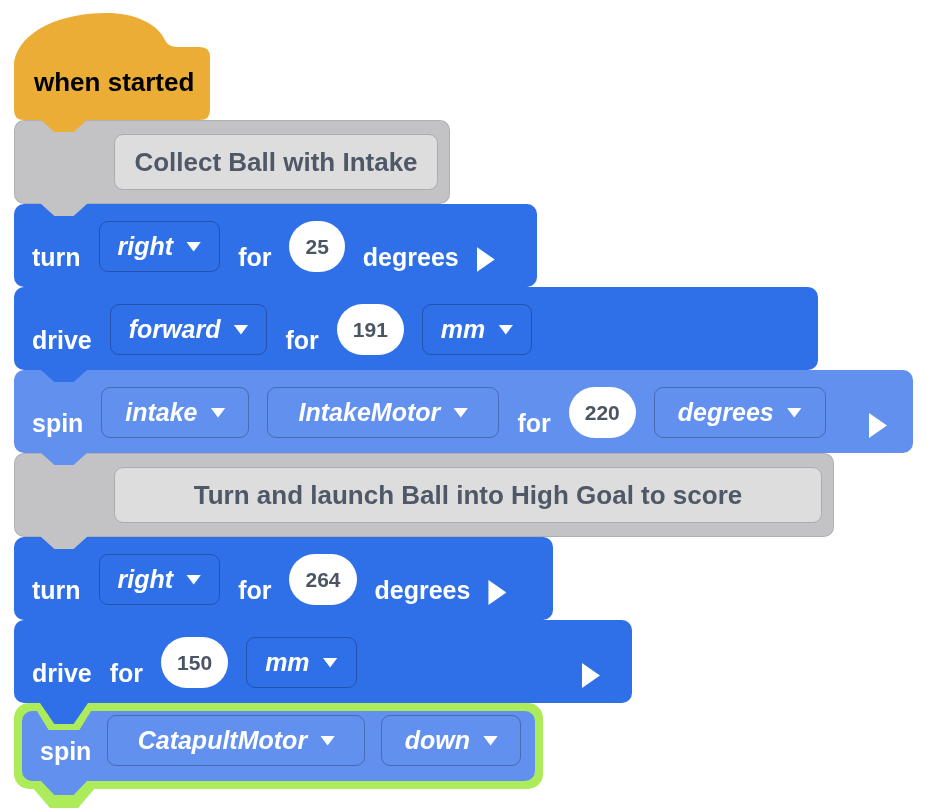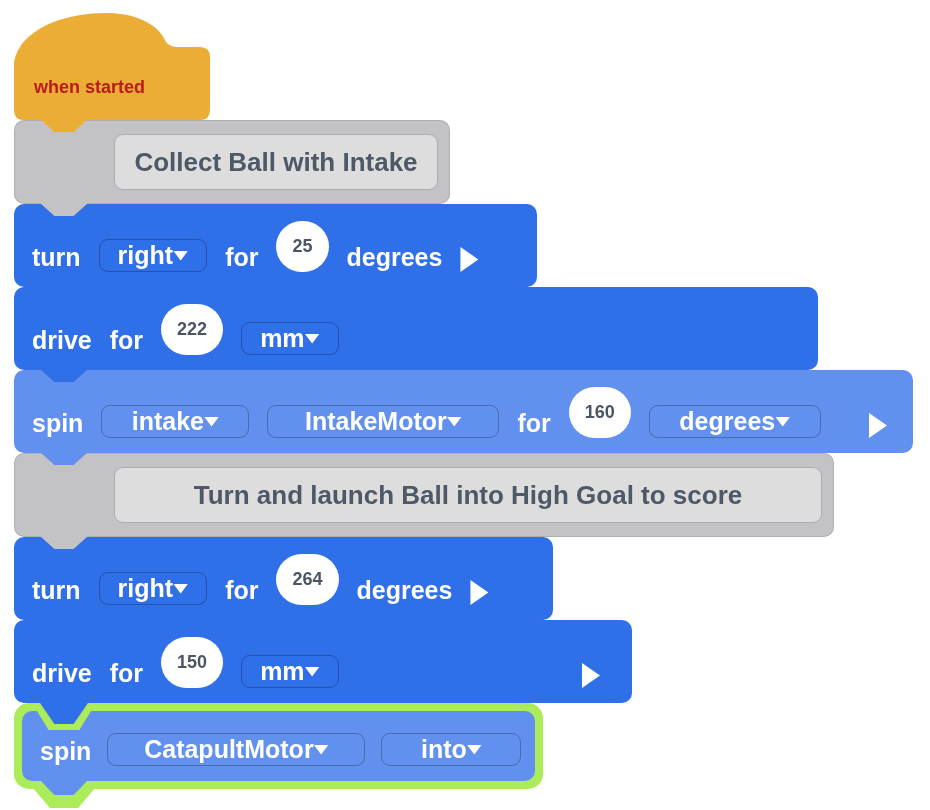--- a/index.html
+++ b/index.html
@@ -32,49 +32,49 @@
   .hat-wrap { width: 196px; height: 110px; --c: #EBAD35; }
   .hat-wrap::after {
     content: ""; position: absolute; left: 26px; bottom: -12px;
     width: 48px; height: 13px; background: var(--c);
     clip-path: polygon(0 0, 100% 0, 70% 100%, 30% 100%);
     filter: drop-shadow(0 1px 0.5px rgba(0,0,0,0.22));
   }
   .hat-svg { display: block; }
   .hat-label {
     position: absolute; left: 20px; bottom: 22px;
-    color: #b91c1c; font-size: 18px; font-weight: 700;
+    color: #000000; font-size: 26px; font-weight: 700;
   }
 
   
   .comment {
     height: 84px; padding-left: 100px; padding-right: 12px;
     border-radius: 10px; display: flex; align-items: center;
     background: var(--c); box-shadow: inset 0 0 0 1px rgba(0,0,0,0.10);
   }
   .comment-field {
     flex: 1; height: 56px; display: flex; align-items: center; justify-content: center;
     background: #DDDDDE; border: 1px solid #ACACB0; border-radius: 9px;
     color: #4E5866; font-size: 26px; font-weight: 700; white-space: nowrap;
   }
 
   
   .dd {
-    display: inline-flex; align-items: center; justify-content: center; 
-    height: 33px; padding: 0 18px;
+    display: inline-flex; align-items: center; justify-content: center; gap: 13px;
+    height: 51px; padding: 0 18px;
     border: 1.5px solid rgba(0,0,0,0.25); border-radius: 9px;
-    white-space: nowrap; cursor: pointer;
+    white-space: nowrap; cursor: pointer; font-style: italic;
   }
   .caret { width: 15px; height: 10px; background: #fff;
            clip-path: polygon(0 0, 100% 0, 50% 100%); }
   .oval {
     display: inline-flex; align-items: center; justify-content: center;
     height: 51px; min-width: 48px; padding: 0 16px;
     background: #fff; border-radius: 28px;
-    color: #4C5563; font-size: 18px; font-weight: 700;
+    color: #4C5563; font-size: 21px; font-weight: 700;
   }
   .arr-r { width: 18px; height: 25px; background: #fff;
            clip-path: polygon(0 0, 100% 50%, 0 100%); }
   .arr-l { width: 15px; height: 25px; background: #fff;
            clip-path: polygon(100% 0, 0 50%, 100% 100%); }
   .push-right { margin-left: auto; display: inline-flex; align-items: center; gap: 15px; }
   .label { white-space: nowrap; }
 
   
   .hl-wrap {
@@ -126,40 +126,44 @@
       <i class="caret"></i>
     </span>
     <span class="label">for</span>
     <span class="oval">25</span>
     <span class="label">degrees</span>
     <i class="arr-r"></i>
   </div>
 
   <div class="block blue" style="z-index:7; width:804px;">
     <span class="label">drive</span>
-    <span class="label">for</span>
-    <span class="oval">222</span>
+    <span class="dd">
+      <span>forward</span>
+      <i class="caret"></i>
+    </span>
+    <span class="label">for</span>
+    <span class="oval">191</span>
     <span class="dd">
       <span>mm</span>
       <i class="caret"></i>
     </span>
   </div>
 
   <div class="block lightblue" style="z-index:6; width:899px;">
     <span class="label">spin</span>
     <span class="dd" style="min-width:148px;">
       <span>intake</span>
       <i class="caret"></i>
     </span>
     <span class="dd" style="min-width:232px;">
       <span>IntakeMotor</span>
       <i class="caret"></i>
     </span>
     <span class="label">for</span>
-    <span class="oval">160</span>
+    <span class="oval">220</span>
     <span class="dd" style="min-width:172px;">
       <span>degrees</span>
       <i class="caret"></i>
     </span>
     <span class="push-right" style="padding-right:8px;">
       <i class="arr-r"></i>
     </span>
   </div>
 
   <div class="comment grayblk" style="z-index:5; width:820px;">
@@ -193,19 +197,19 @@
   </div>
 
   <div class="hl-wrap" style="z-index:2;">
     <div class="block lightblue hl-inner">
       <span class="label">spin</span>
       <span class="dd" style="min-width:258px;">
         <span>CatapultMotor</span>
         <i class="caret"></i>
       </span>
       <span class="dd" style="min-width:140px;">
-        <span>into</span>
+        <span>down</span>
         <i class="caret"></i>
       </span>
     </div>
   </div>
 
 </div>
 
 </body></html>

